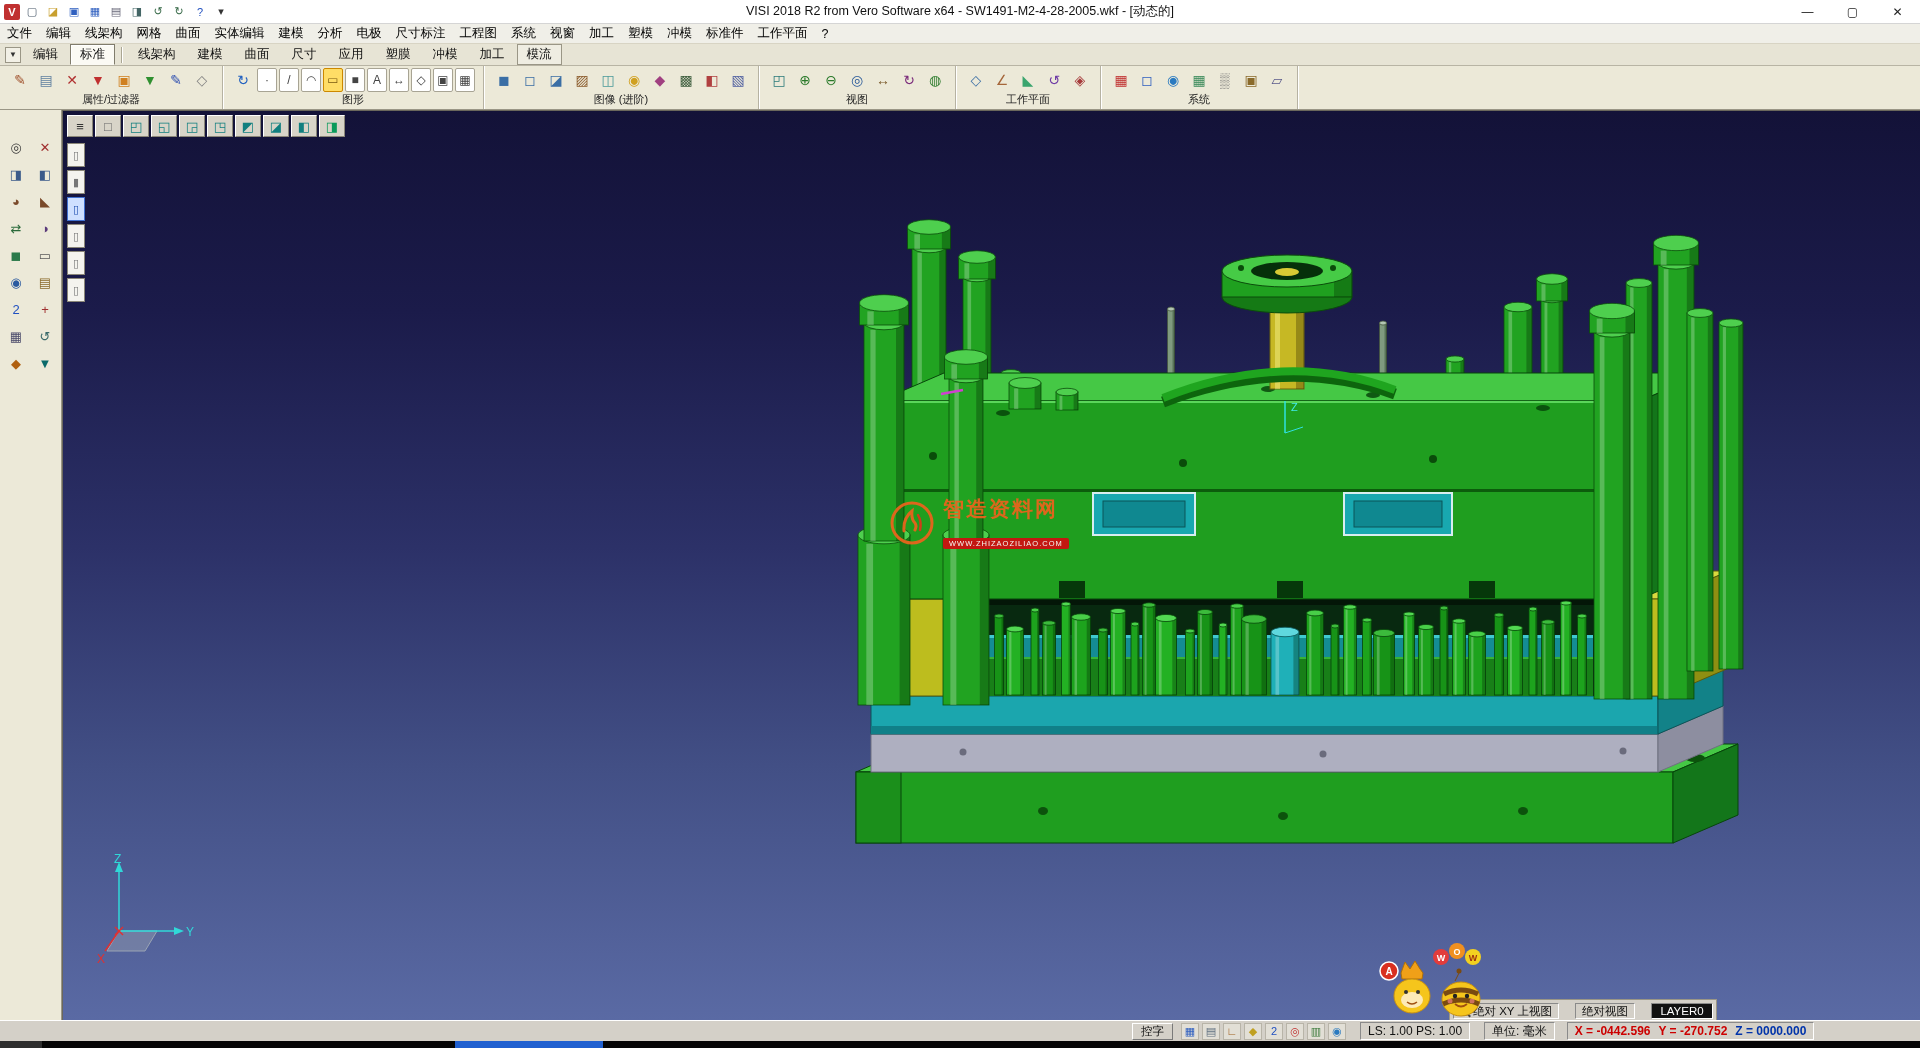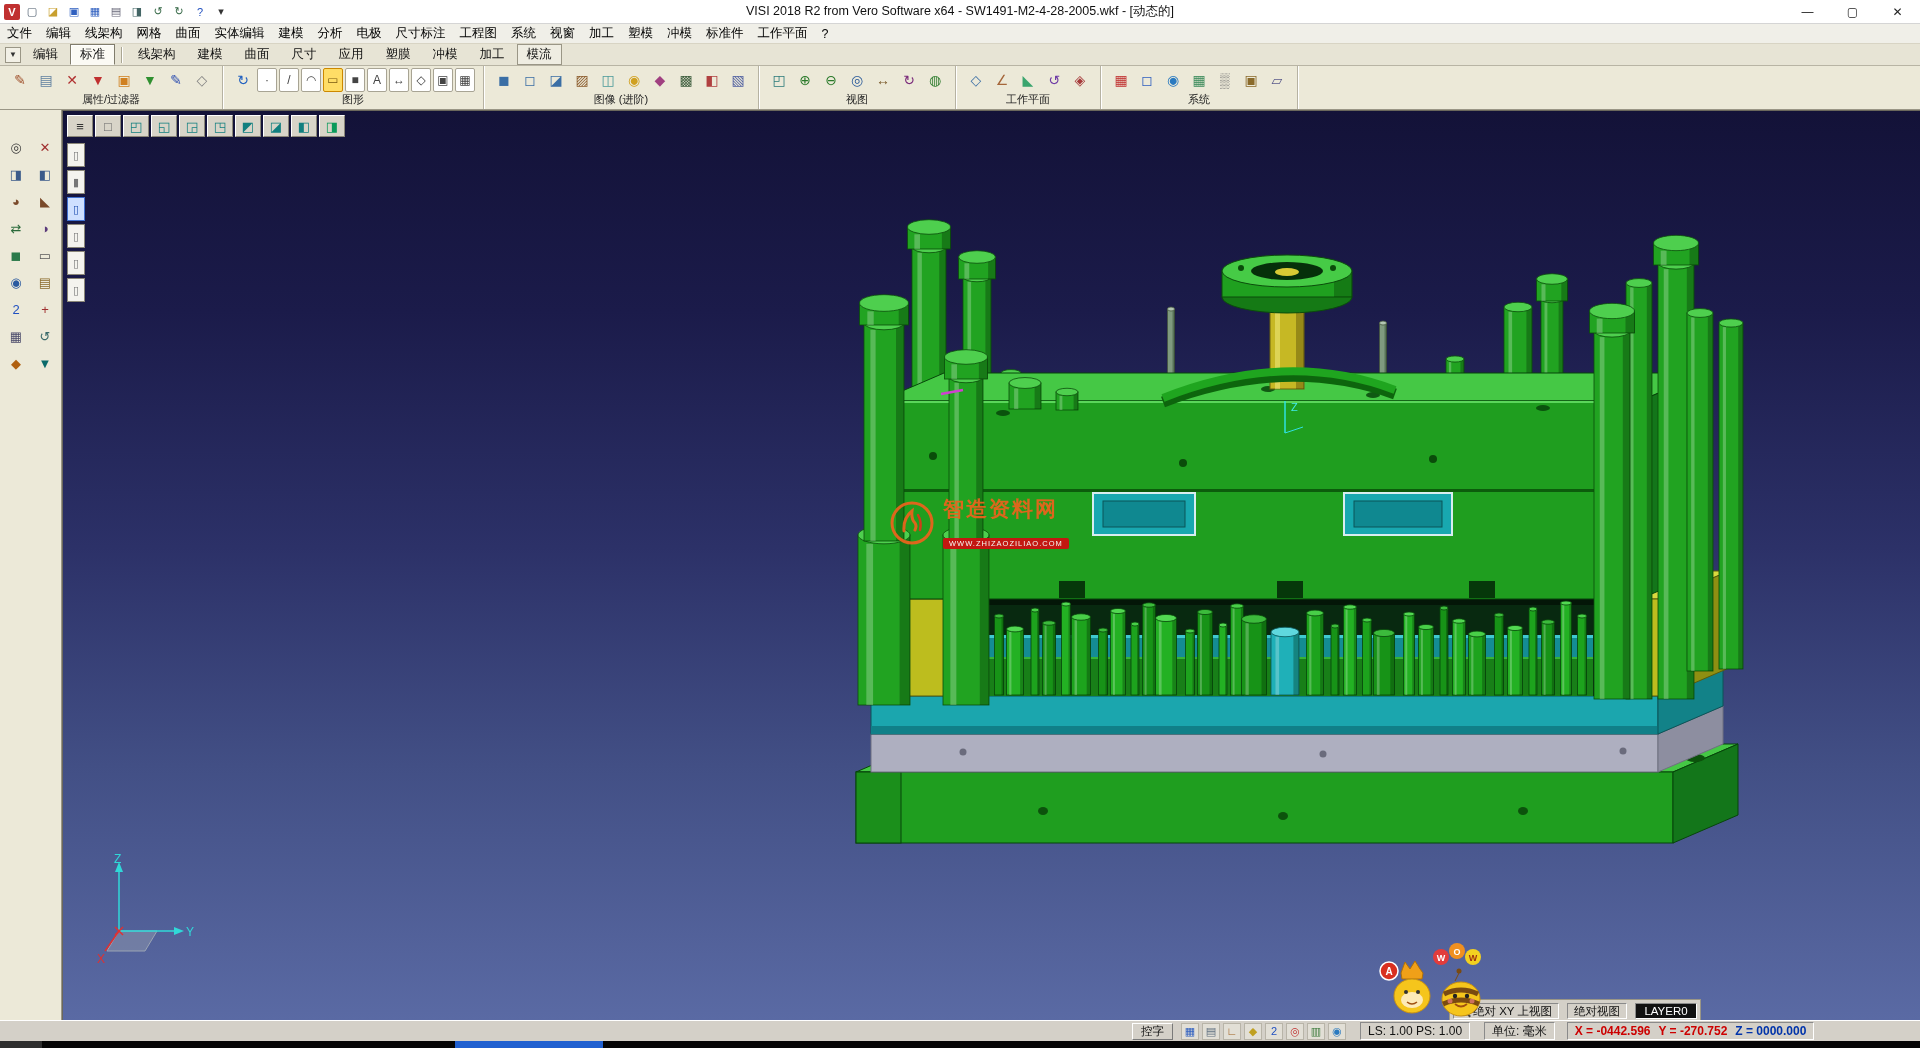--- a/index.html
+++ b/index.html
@@ -48,21 +48,21 @@
   .innerstrip{position:absolute;top:32px;left:4px;display:flex;flex-direction:column;gap:3px;z-index:5;}
   .sbtn{width:18px;height:24px;background:#f4f3ee;border:1px solid #8a8678;display:flex;align-items:center;justify-content:center;font-size:11px;color:#777;}
   .sbtn.active{background:#cfe0ff;border-color:#4070d0;color:#2050b0;}
   
   .axes{position:absolute;left:34px;top:742px;z-index:4;}
   
   .watermark{position:absolute;left:826px;top:386px;display:flex;align-items:center;gap:8px;z-index:6;opacity:.95;}
   .wm-title{font-size:21px;font-weight:bold;color:#e8641c;letter-spacing:2px;line-height:1.1;}
   .wm-banner{background:#cc1111;color:#fff;font-size:7.5px;letter-spacing:1px;padding:1px 6px;border-radius:2px;margin-top:18px;text-align:center;}
   
-  .ministatus{position:absolute;left:1386px;top:888px;height:24px;display:flex;align-items:center;gap:8px;background:#d4d0c8;padding:0 3px;z-index:5;border:1px solid #9a9686;}
+  .ministatus{position:absolute;left:1386px;top:888px;height:24px;display:flex;align-items:center;gap:16px;background:#d4d0c8;padding:0 3px;z-index:5;border:1px solid #9a9686;}
   .mseg{display:flex;align-items:center;gap:4px;font-size:11.5px;color:#111;border:1px solid;border-color:#8a8a8a #fff #fff #8a8a8a;padding:0 6px;height:16px;background:#d4d0c8;}
   .mseg.layer{background:#111;color:#fff;font-weight:normal;justify-content:center;min-width:62px;}
   .mag{width:9px;height:9px;border:2px solid #444;border-radius:50%;position:relative;flex:none;}
   .mag::after{content:'';position:absolute;width:5px;height:2px;background:#444;transform:rotate(45deg);right:-4px;bottom:-2px;}
   .mascot{position:absolute;left:1316px;top:830px;z-index:7;}
   
   .statusbar{height:21px;background:#d4d0c8;border-top:1px solid #fff;display:flex;align-items:center;font-size:12px;color:#111;padding:0 4px;}
   .lockbtn{margin-left:1128px;border:1px solid;border-color:#fff #7a7a7a #7a7a7a #fff;background:#d4d0c8;padding:0 8px;height:17px;display:flex;align-items:center;font-size:11.5px;}
   .sticons{display:flex;gap:3px;margin-left:8px;}
   .stic{width:18px;height:17px;display:flex;align-items:center;justify-content:center;font-size:11px;border:1px solid #b8b4a8;background:#e2dfd6;}

